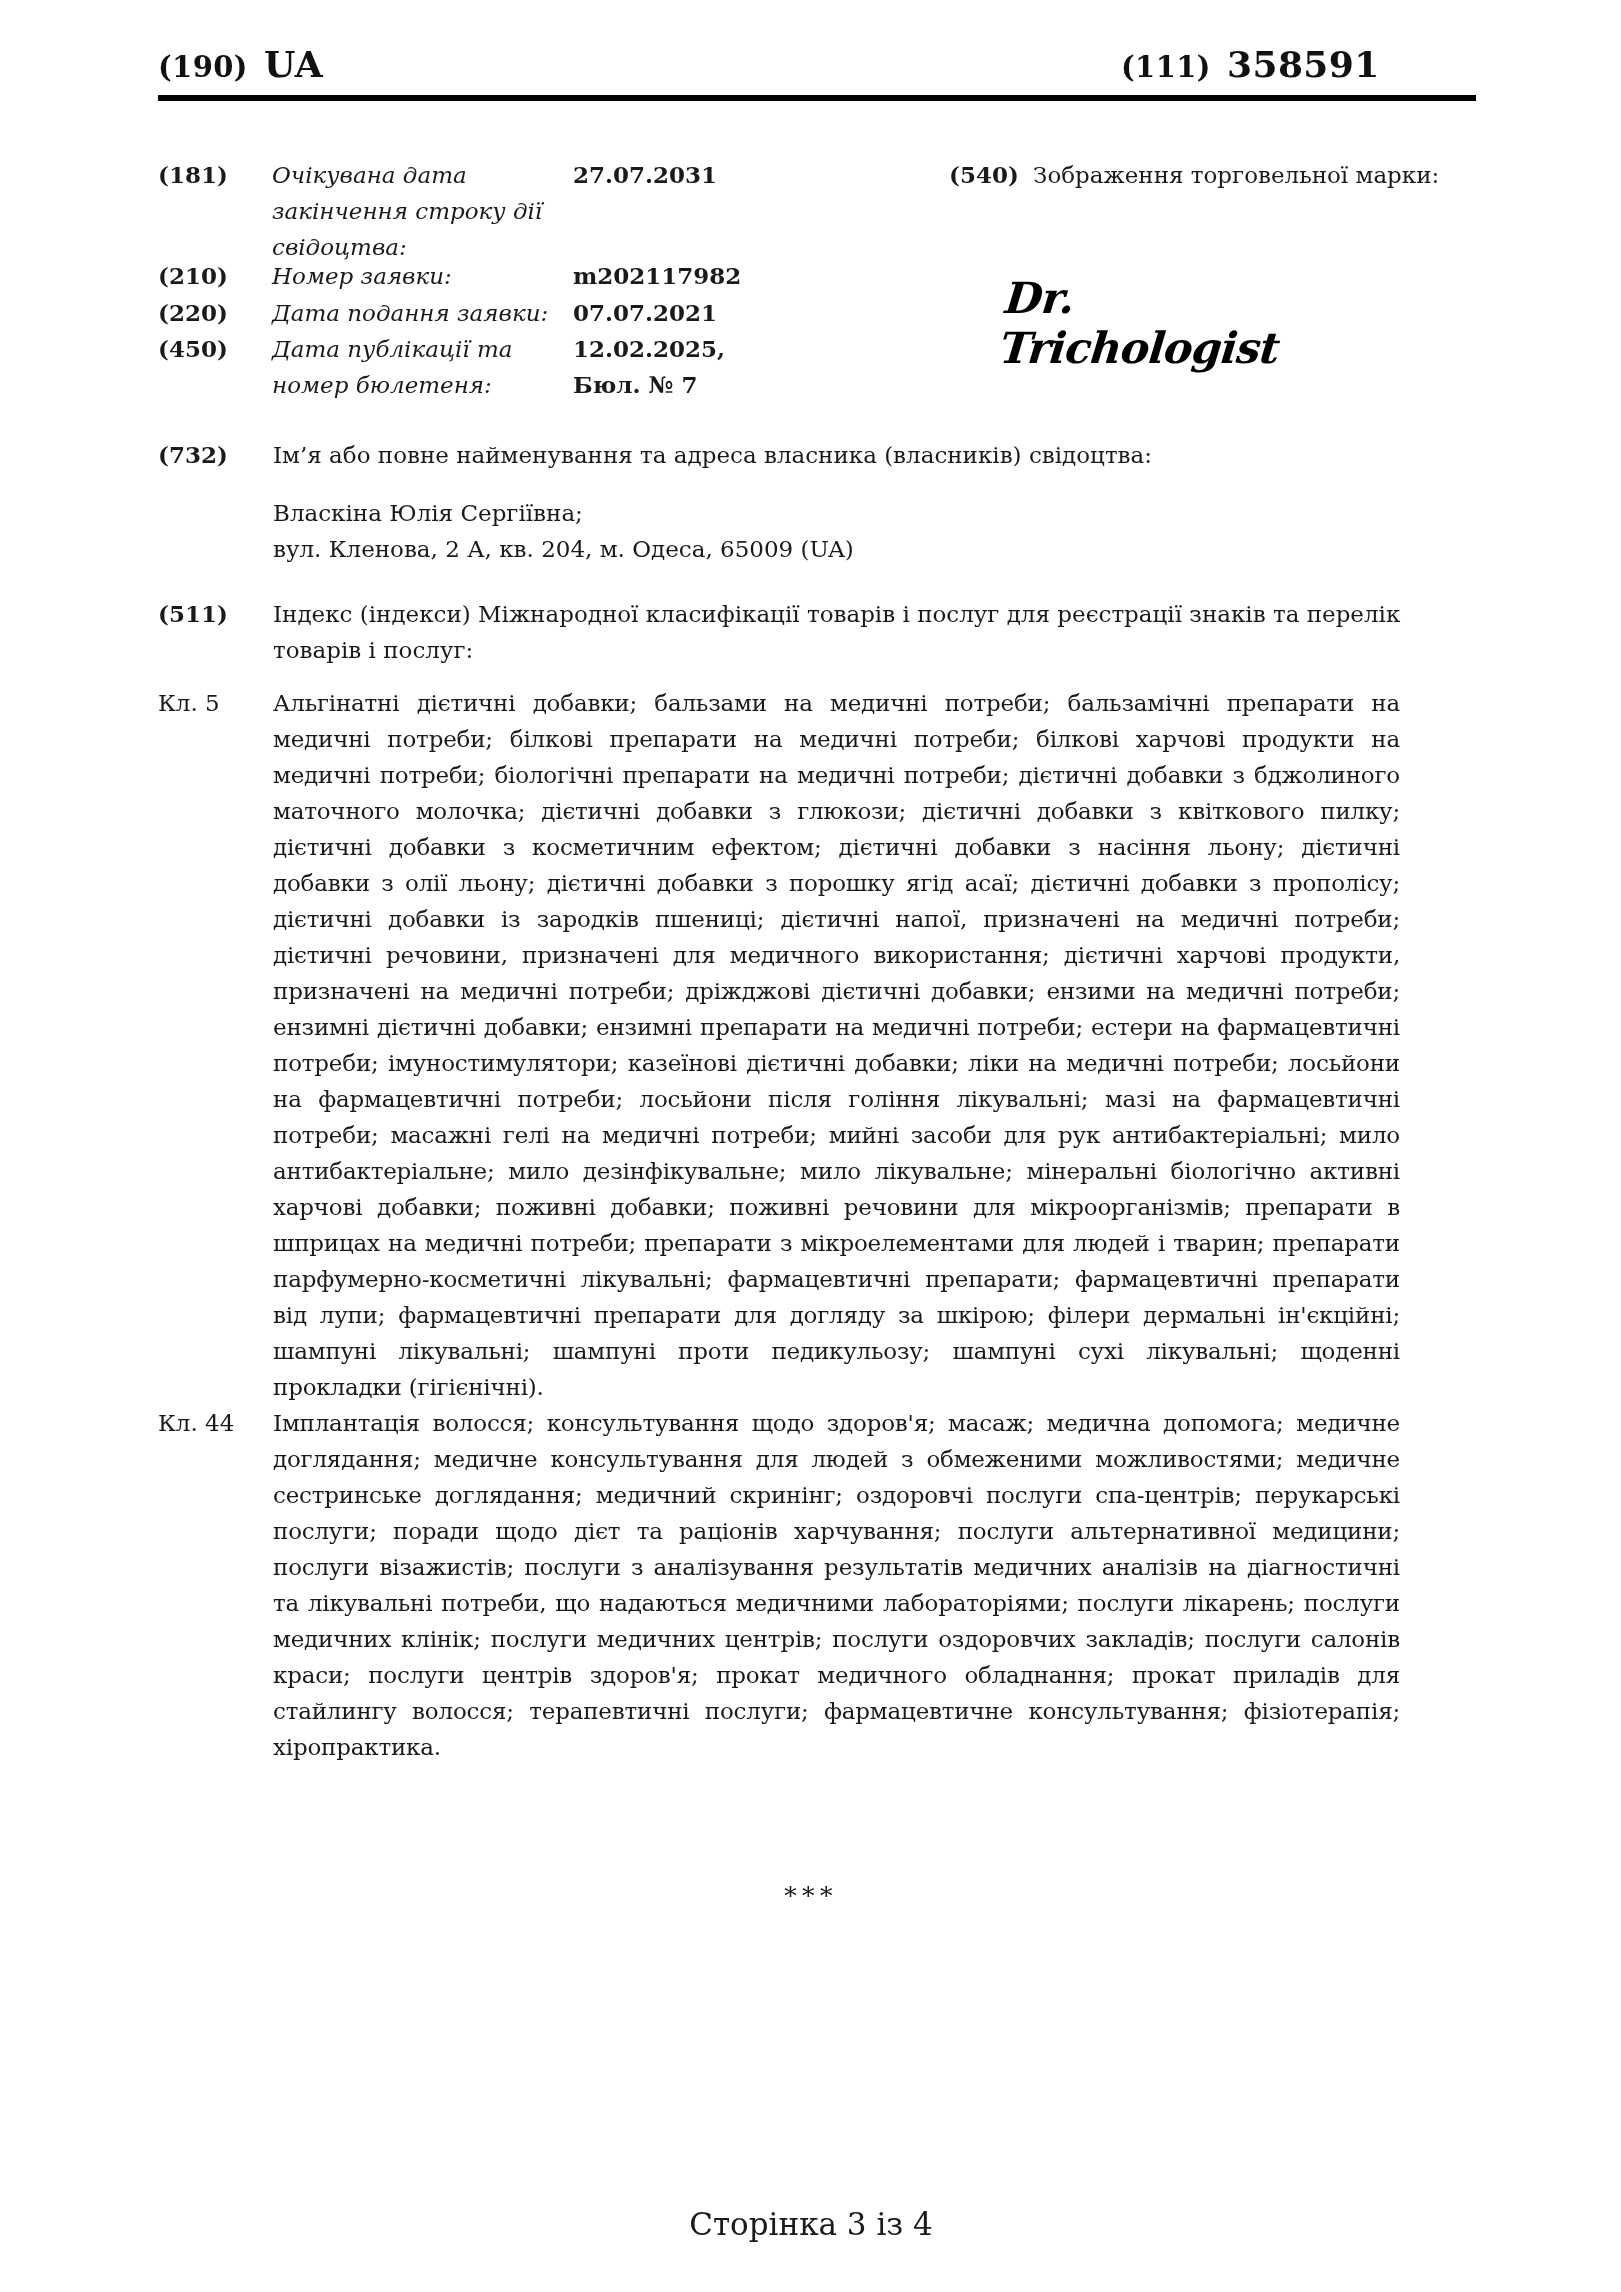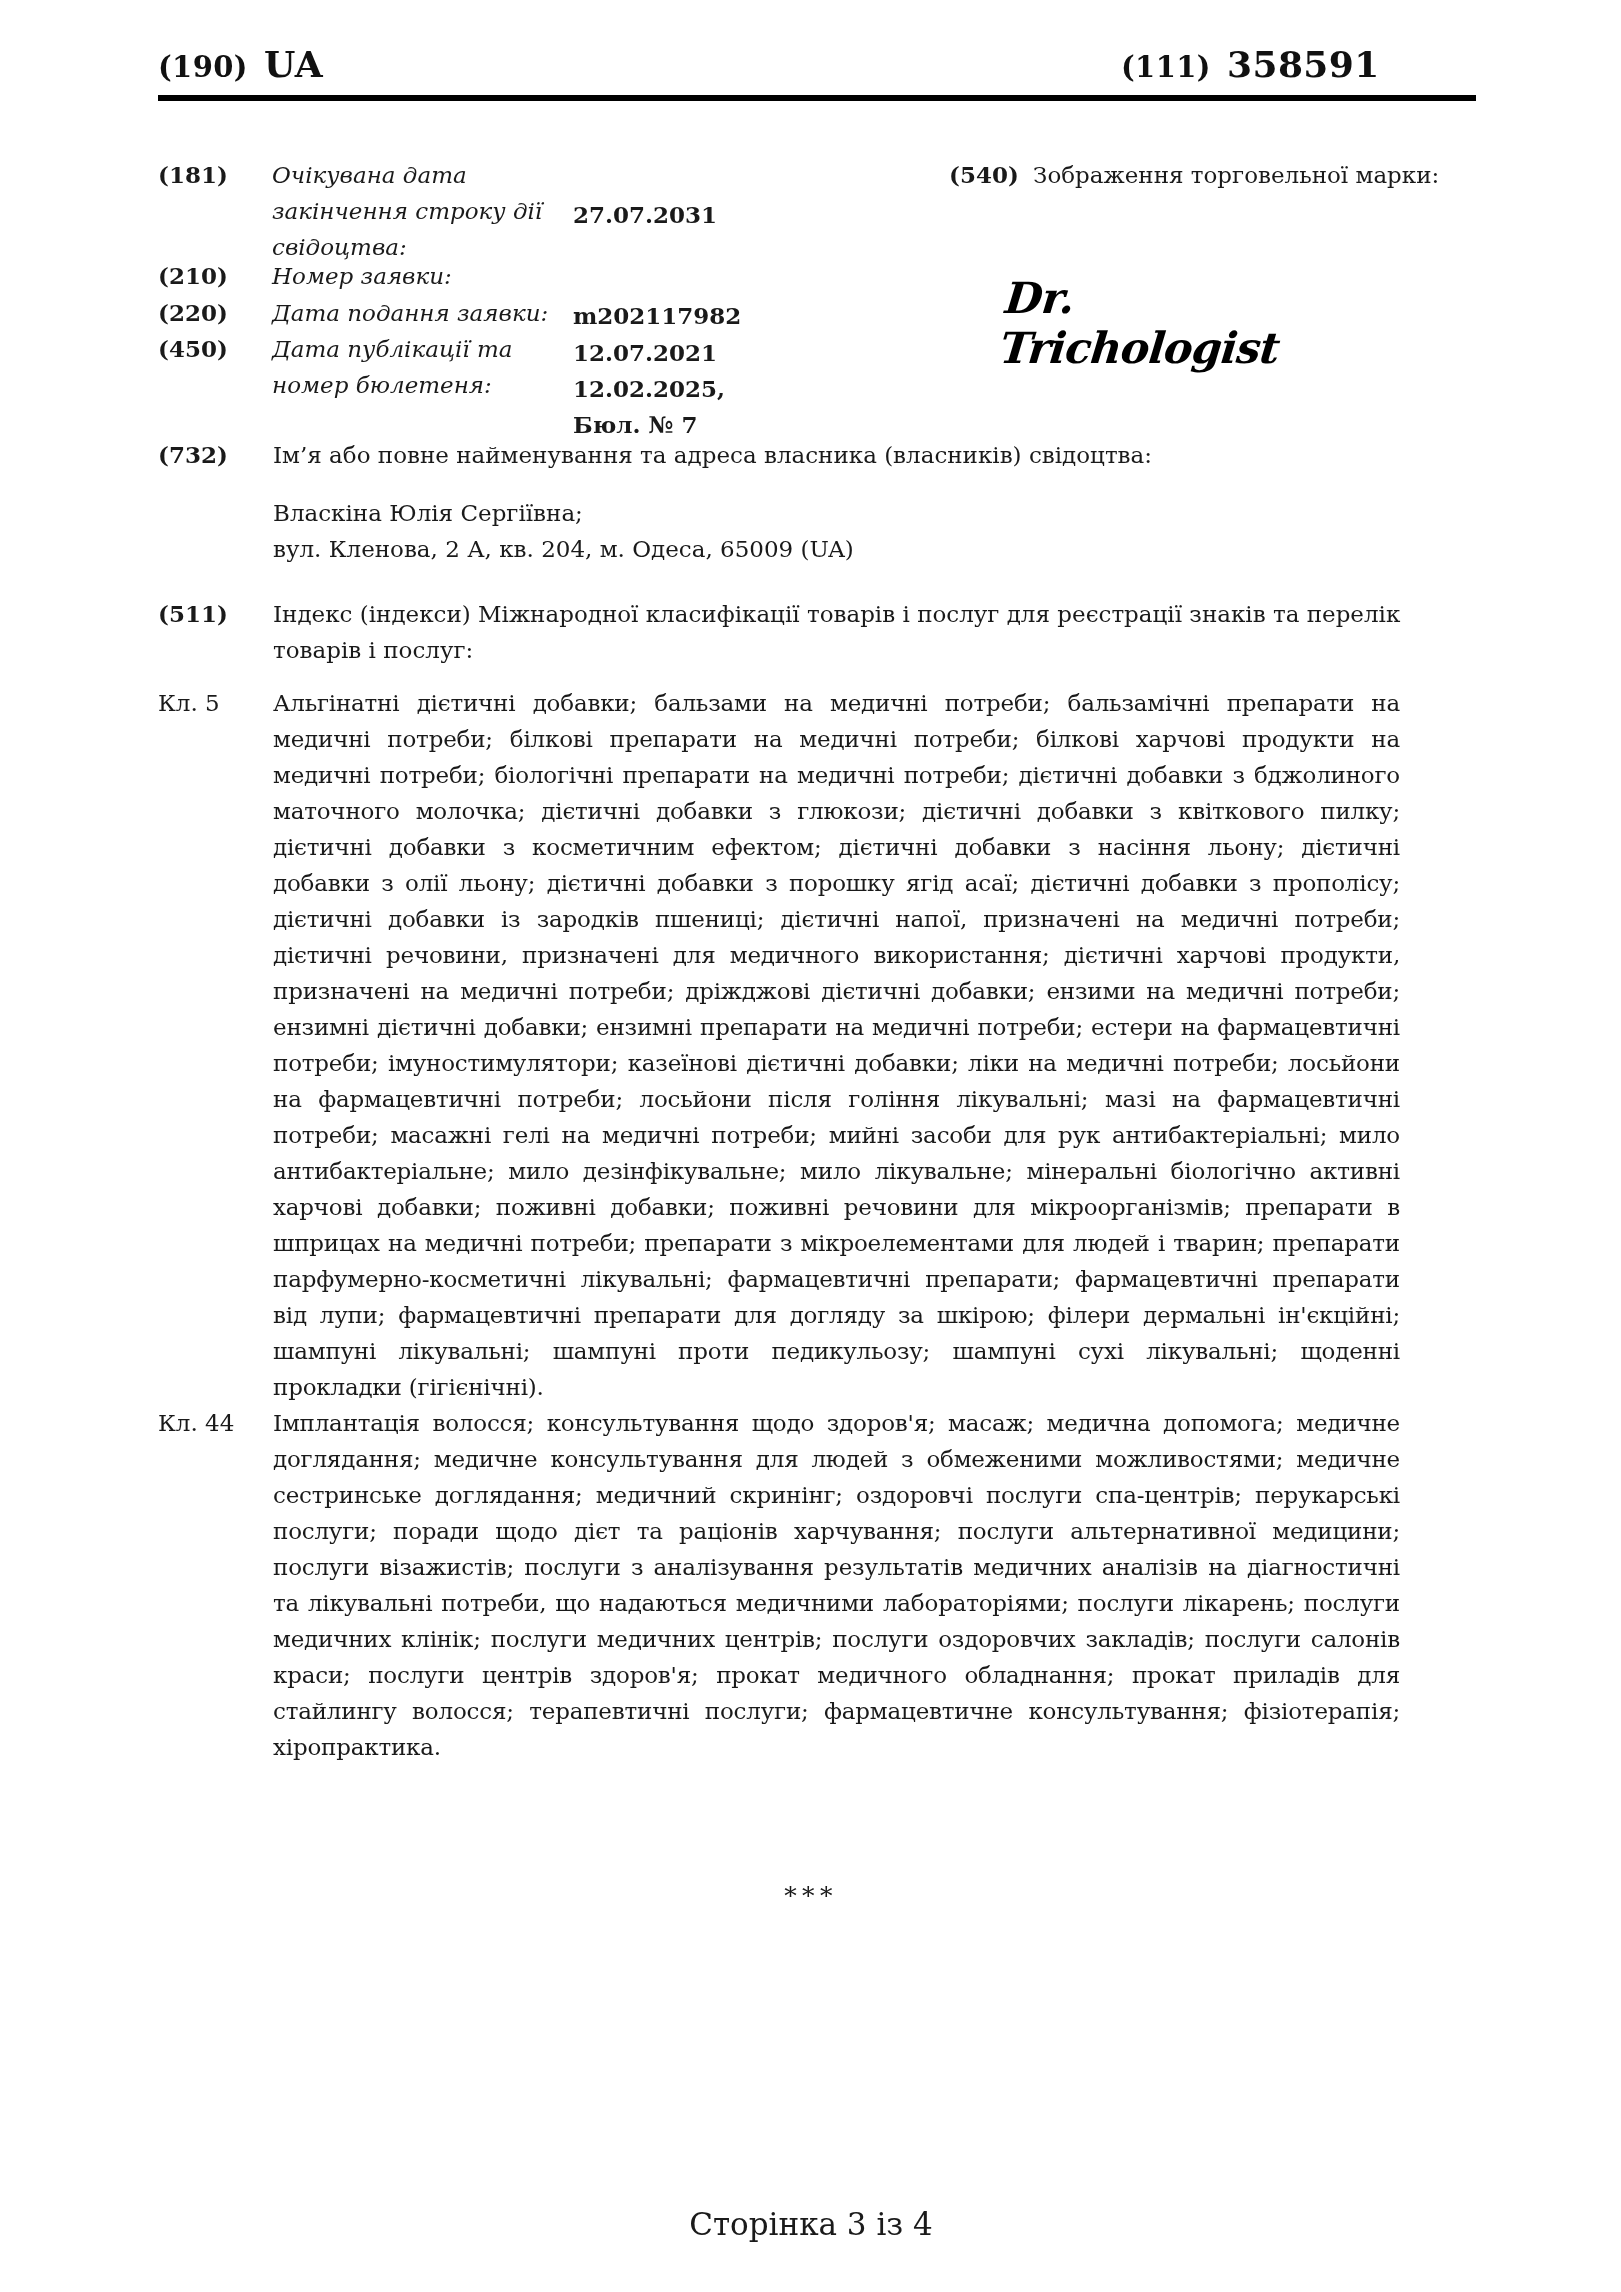--- a/index.html
+++ b/index.html
@@ -18,21 +18,21 @@
   .hdr-right { left: 963px; }
   .hdr-code { font-size: 29px; margin-right: 16px; }
   .hdr-value { font-size: 36px; }
   .header-rule {
     position: absolute; left: 158px; top: 95px; width: 1318px; height: 6.3px; background: #000;
   }
 
   .txt { font-size: 23px; line-height: 36px; }
   .code { position: absolute; font-weight: bold; font-size: 23px; line-height: 36px; }
   .lbl { position: absolute; font-size: 23px; line-height: 36px; font-style: italic; }
-  .val { position: absolute; font-weight: bold; font-size: 23px; line-height: 36px; margin-top: 40px; }
+  .val { position: absolute; font-weight: bold; font-size: 23px; line-height: 36px; }
 
   .bib-181 { top: 157px; }
   .bib-210 { top: 258px; }
   .bib-220 { top: 295px; }
   .bib-450 { top: 331px; }
   .col-code { left: 158px; }
   .col-lbl  { left: 272px; width: 296px; }
   .col-val  { left: 573px; width: 340px; }
 
   .mark-block { position: absolute; left: 949px; top: 157px; width: 502px; font-size: 23px; line-height: 36px; }
@@ -88,21 +88,21 @@
   <div class="code col-code bib-181">(181)</div>
   <div class="lbl col-lbl bib-181">Очікувана дата закінчення строку дії свідоцтва:</div>
   <div class="val col-val bib-181">27.07.2031</div>
 
   <div class="code col-code bib-210">(210)</div>
   <div class="lbl col-lbl bib-210">Номер заявки:</div>
   <div class="val col-val bib-210">m202117982</div>
 
   <div class="code col-code bib-220">(220)</div>
   <div class="lbl col-lbl bib-220">Дата подання заявки:</div>
-  <div class="val col-val bib-220">12.07.2021</div>
+  <div class="val col-val bib-220">07.07.2021</div>
 
   <div class="code col-code bib-450">(450)</div>
   <div class="lbl col-lbl bib-450">Дата публікації та номер бюлетеня:</div>
   <div class="val col-val bib-450">
     <span>12.02.2025,</span><br>
     <span>Бюл. № 7</span>
   </div>
 </div>
 
 <div class="mark-block">

